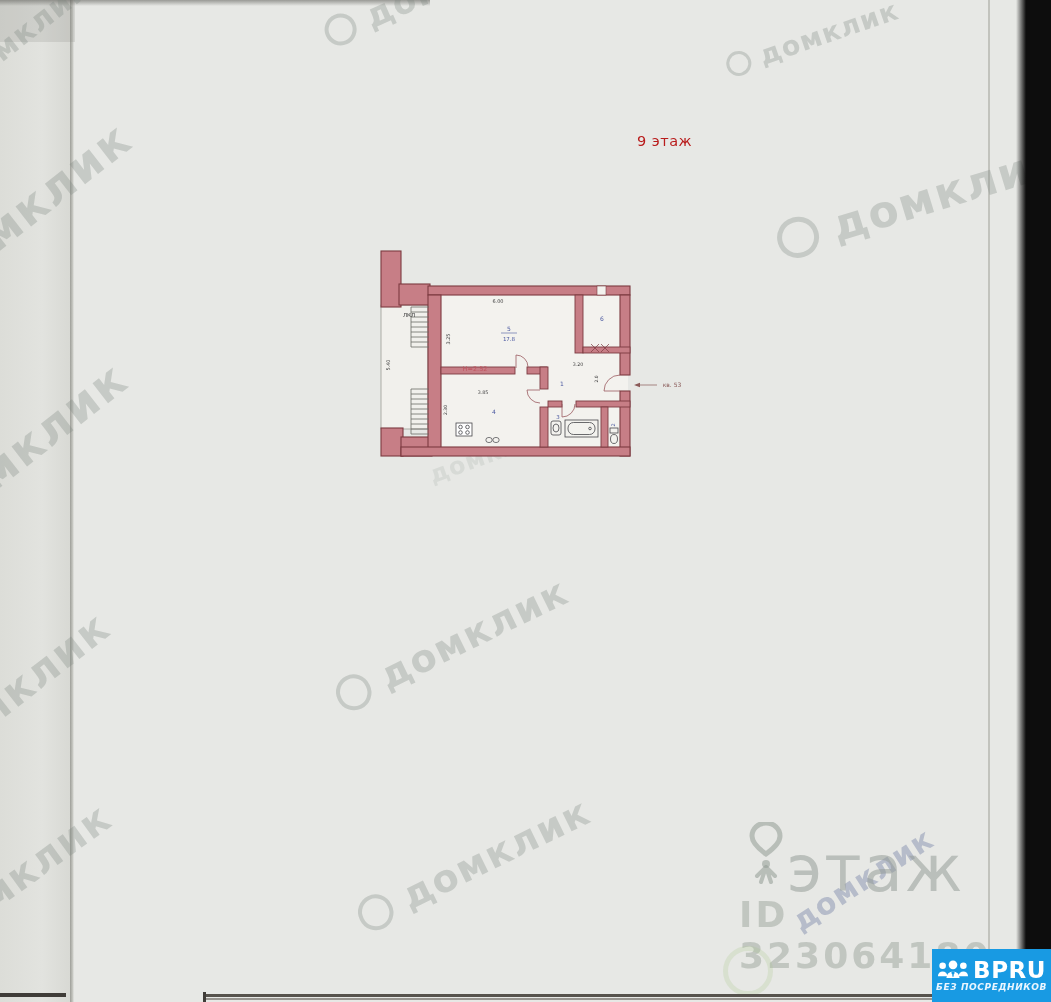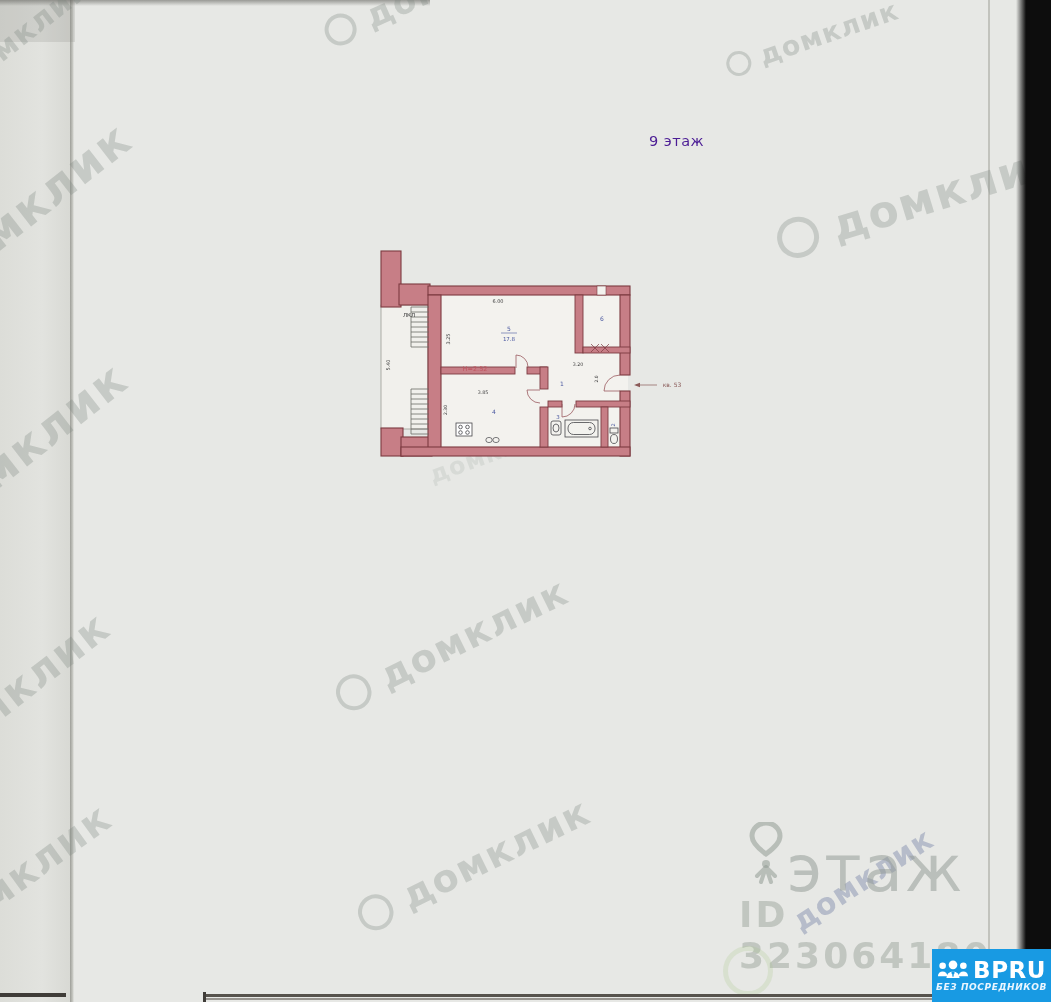--- a/index.html
+++ b/index.html
@@ -22,21 +22,21 @@
   .tline-b{position:absolute;left:206px;top:994px;width:726px;height:3px;background:#56524c;}
   .tline-c{position:absolute;left:206px;top:998px;width:726px;height:2px;background:#989590;}
   
   .wm{position:absolute;display:flex;align-items:center;gap:.35em;
       color:rgba(122,133,125,.30);font-weight:700;white-space:nowrap;
       transform-origin:left center;letter-spacing:.04em;}
   .wm .ring{flex:none;width:.72em;height:.72em;border:.12em solid currentColor;border-radius:50%;}
   .wm.blue{color:rgba(88,104,150,.34);}
   .wm.faint{color:rgba(122,133,125,.14);}
   
-  .floor-label{position:absolute;left:637px;top:133px;font-size:14.5px;color:#4c1d95;letter-spacing:.5px;margin-left:12px;}
+  .floor-label{position:absolute;left:637px;top:133px;font-size:14.5px;color:#b91c1c;letter-spacing:.5px;}
   
   .plan{position:absolute;left:375px;top:242px;width:335px;height:220px;}
   
   .cian-wrap{position:absolute;left:735px;top:818px;width:260px;height:130px;color:rgba(146,154,147,.52);}
   .cian-icon{position:absolute;left:14px;top:4px;}
   .cian-text{position:absolute;left:52px;top:14px;font-size:64px;font-weight:500;letter-spacing:2px;}
   .cian-id{position:absolute;left:4px;top:76px;font-size:36px;font-weight:700;letter-spacing:3px;
            color:rgba(152,160,153,.48);}
   .ring-faint{position:absolute;left:723px;top:946px;width:40px;height:40px;border-radius:50%;
               border:5px solid rgba(165,195,130,.22);}

